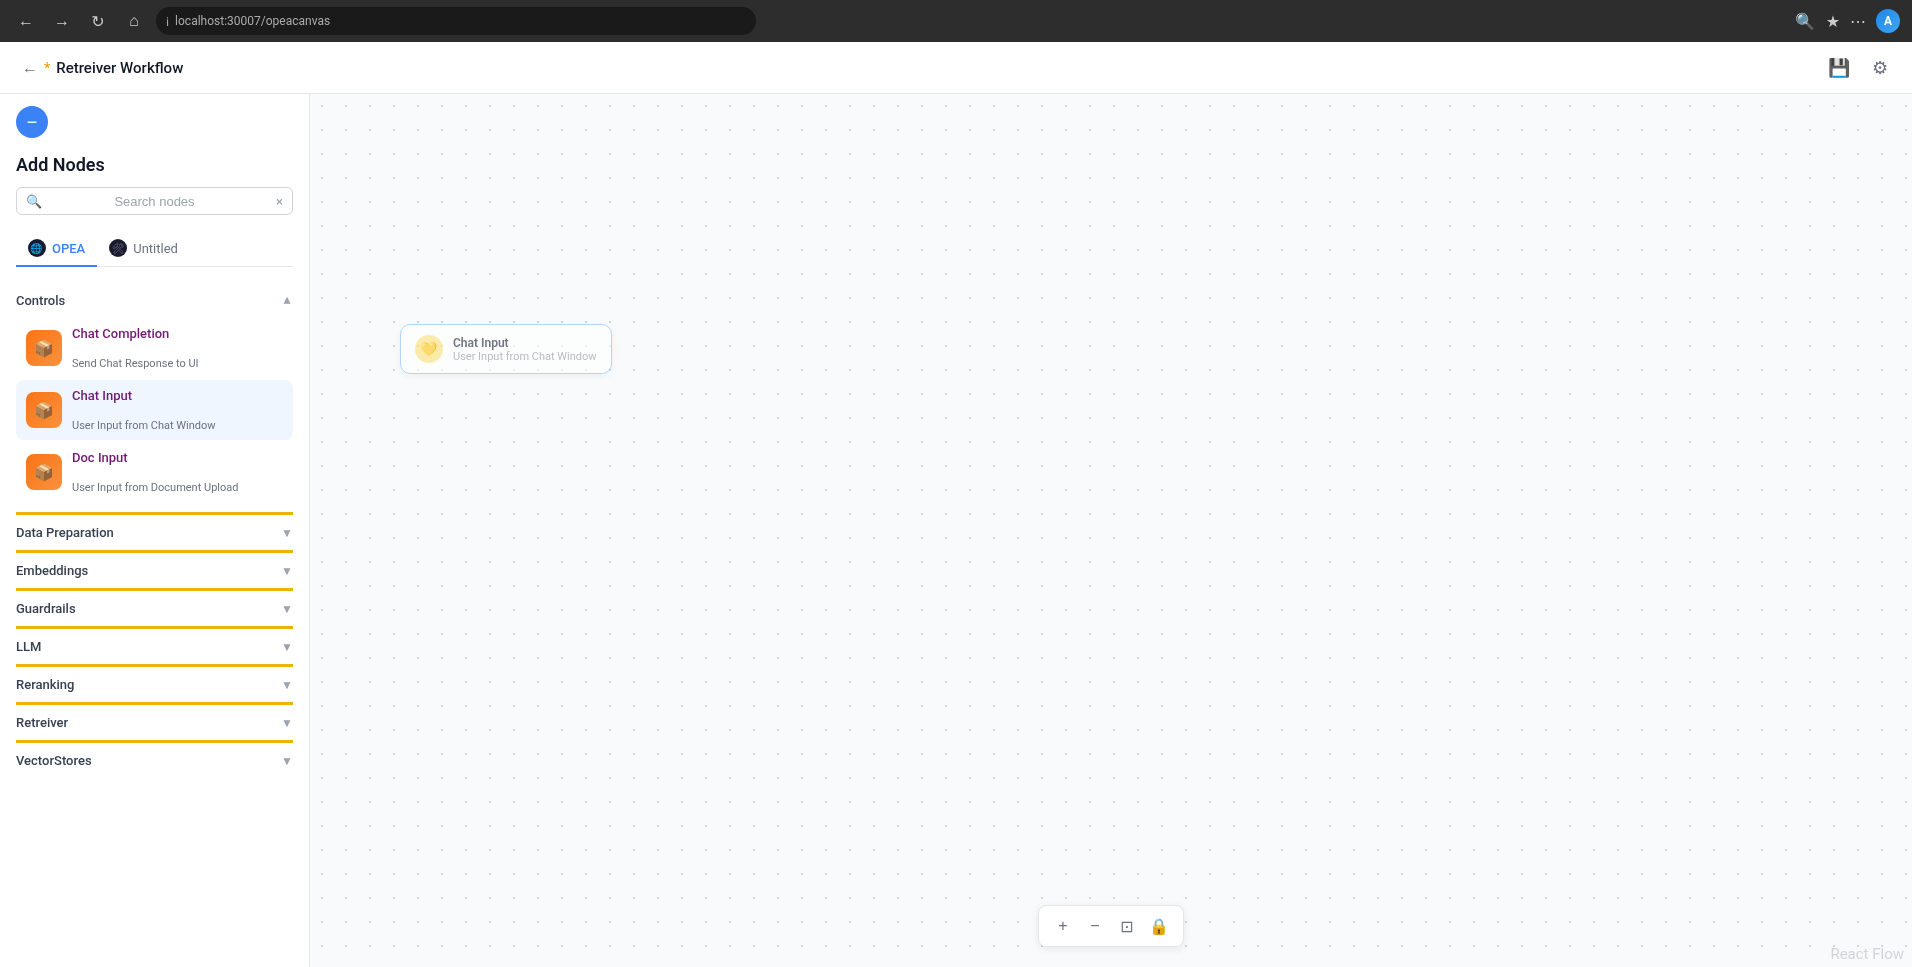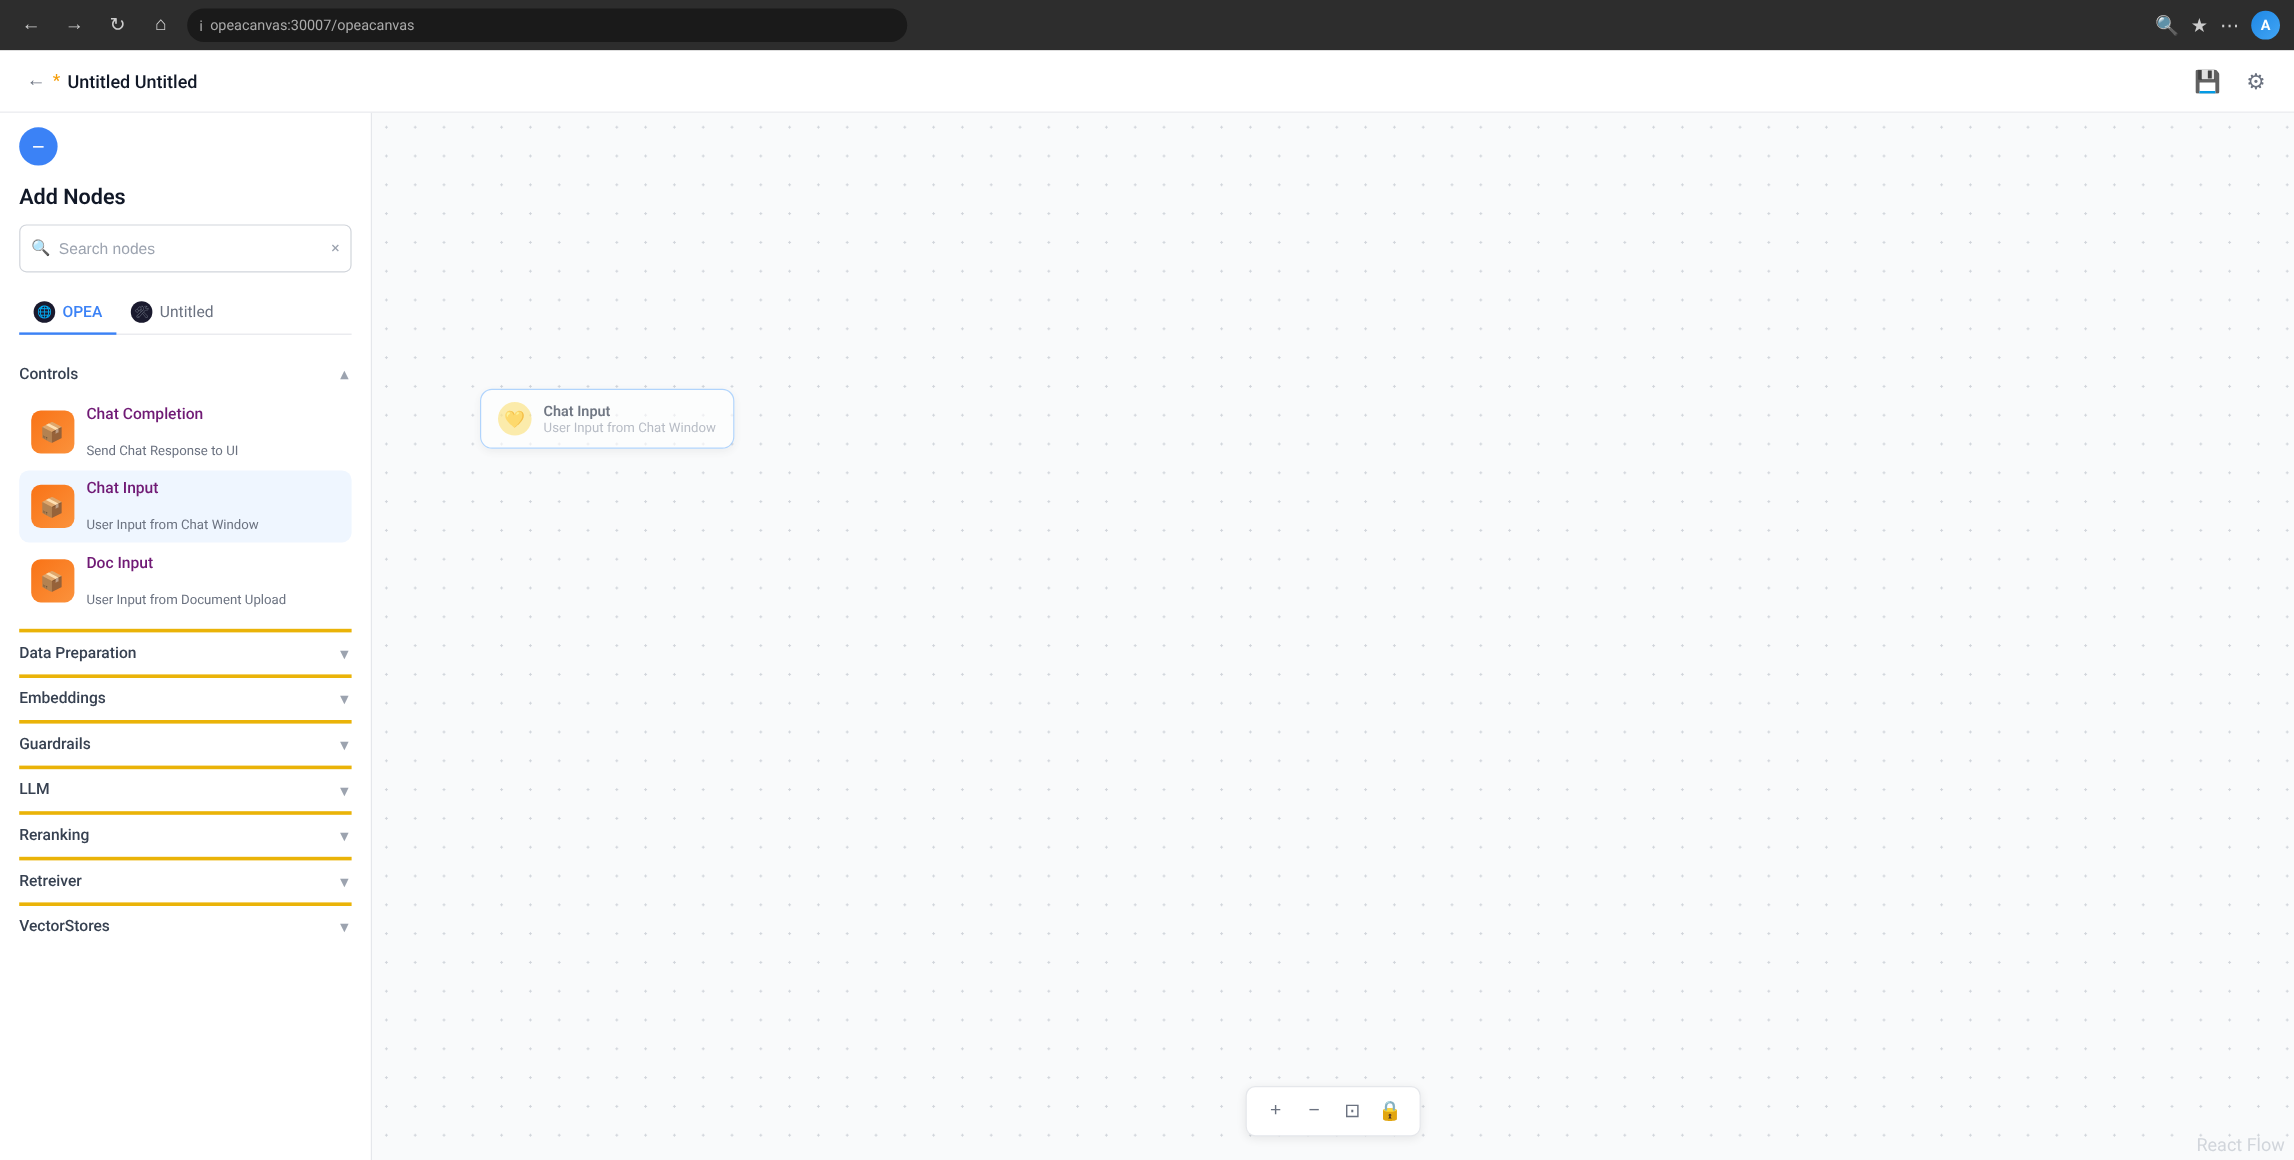--- a/index.html
+++ b/index.html
@@ -141,27 +141,28 @@
       font-weight: 600;
       color: #111827;
       margin-bottom: 12px;
     }
     .search-box {
       position: relative;
       margin-bottom: 16px;
     }
     .search-input {
       width: 100%;
-      height: 40px;
+      height: 28px;
       border: 1px solid #d1d5db;
       border-radius: 6px;
       padding: 0 32px;
       font-size: 13px;
       color: #374151;
       outline: none;
+      text-align: center;
     }
     .search-input::placeholder { color: #9ca3af; }
     .search-icon-left {
       position: absolute;
       left: 10px; top: 50%;
       transform: translateY(-50%);
       color: #9ca3af;
       font-size: 13px;
     }
     .search-clear {
@@ -345,35 +346,35 @@
 </head>
 <body>
 
 <div class="browser-bar">
   <button class="browser-nav-btn">←</button>
   <button class="browser-nav-btn">→</button>
   <button class="browser-nav-btn">↻</button>
   <button class="browser-nav-btn">⌂</button>
   <div class="browser-url-bar">
     <span>ℹ</span>
-    <span>opeacanvas:30007/opeacanvas</span>
+    <span>localhost:30007/opeacanvas</span>
   </div>
   <div class="browser-actions">
     <span>🔍</span>
     <span>★</span>
     <span>⋯</span>
     <div class="browser-avatar">A</div>
   </div>
 </div>
 
 <div class="app-header">
   <button class="back-btn">←</button>
   <div class="workflow-title">
     <span class="unsaved-dot">*</span>
-    <span>Untitled Untitled</span>
+    <span>Retreiver Workflow</span>
   </div>
   <div class="header-actions">
     <button class="header-icon-btn">💾</button>
     <button class="header-icon-btn">⚙</button>
   </div>
 </div>
 
 <div class="main-layout">
 
   <div class="sidebar">

